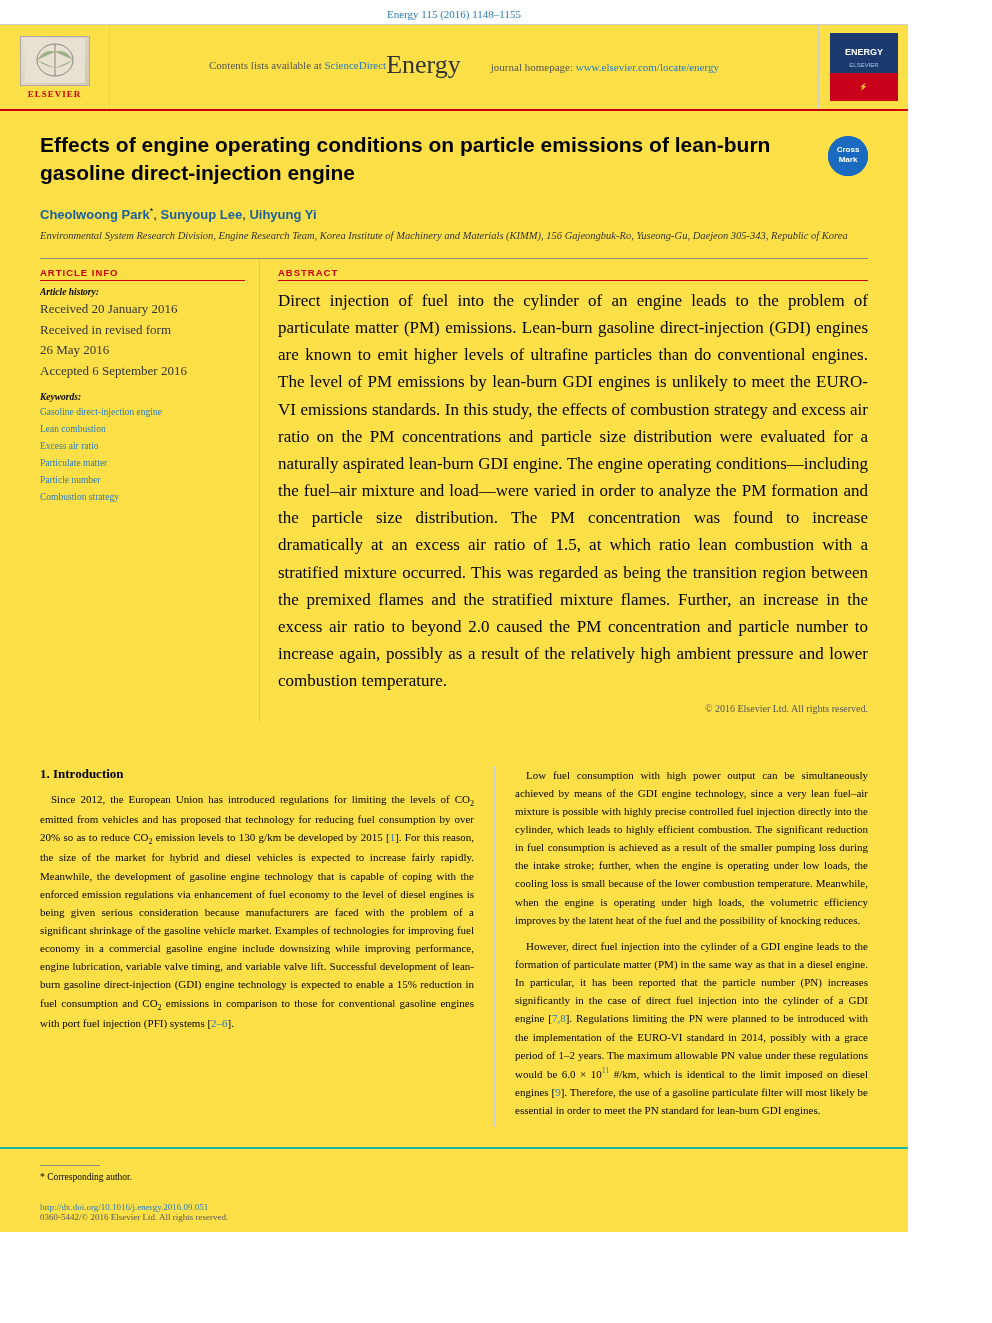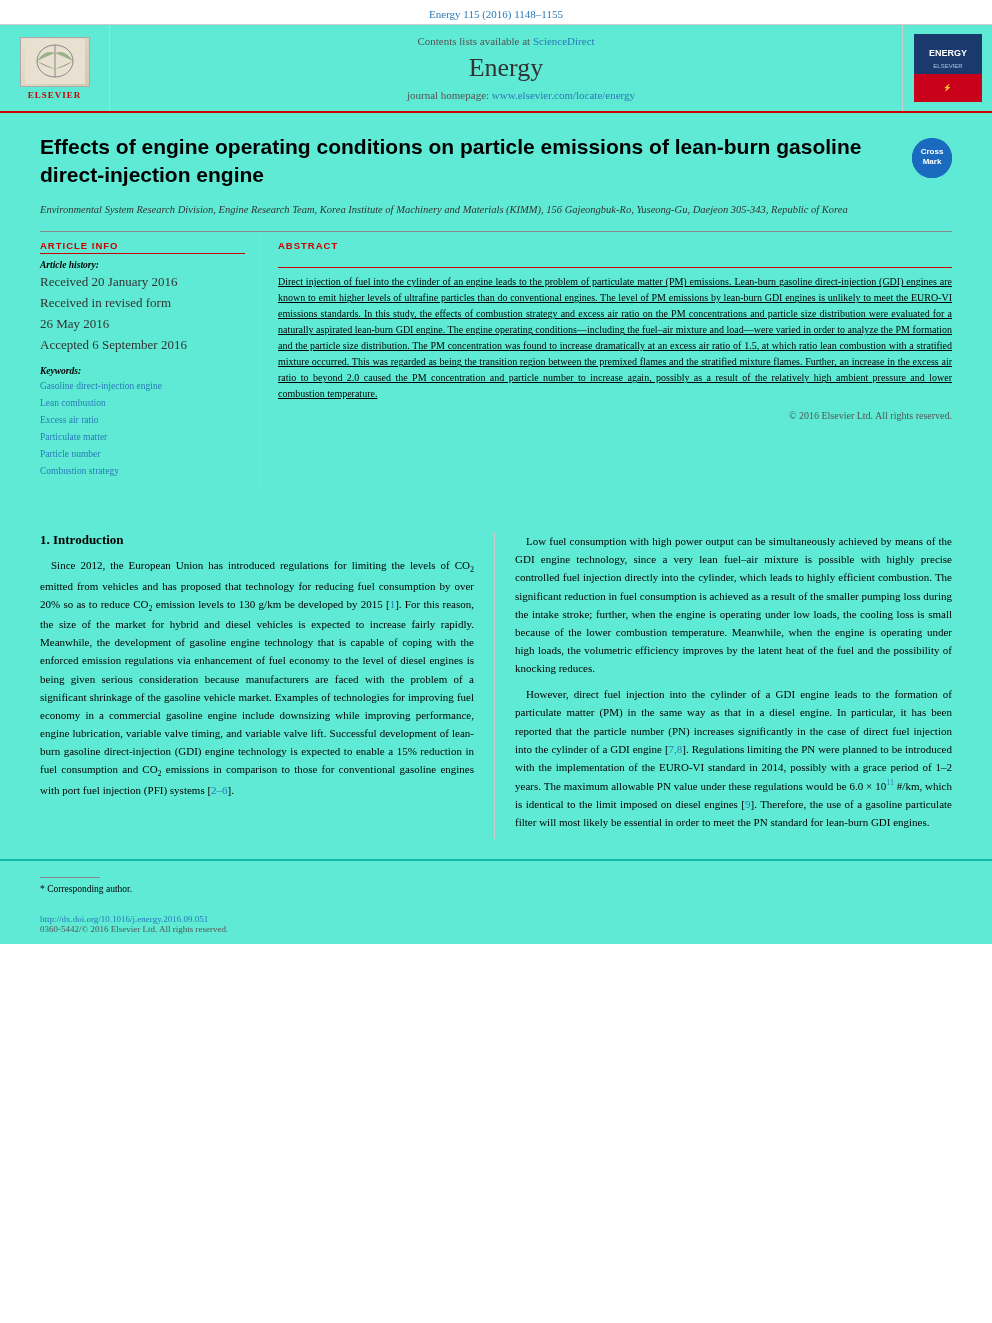--- a/index.html
+++ b/index.html
@@ -5,22 +5,22 @@
     * { margin: 0; padding: 0; box-sizing: border-box; }
     body {
       font-family: 'Times New Roman', Times, serif;
       background: #fff;
       width: 992px;
       min-height: 1323px;
       color: #000;
       font-size: 13px;
     }
     .page-container {
-      width: 992px;
-      background: #5eead4;
+      width: 908px;
+      background: #fde047;
     }
 
     
     .top-bar {
       background: #fff;
       text-align: center;
       padding: 6px 0 2px 0;
       border-bottom: 1px solid #ccc;
     }
     .journal-header {
@@ -56,21 +56,21 @@
     }
     .elsevier-text {
       color: #c00;
       font-size: 9px;
       font-weight: bold;
       letter-spacing: 1px;
     }
     .journal-header-center {
       flex: 1;
       display: flex;
-      flex-direction: column;
+      flex-direction: row;
       align-items: center;
       justify-content: center;
       padding: 10px 0;
     }
     .contents-line {
       font-size: 11px;
       color: #555;
       margin-bottom: 4px;
     }
     .sciencedirect-link {
@@ -113,21 +113,21 @@
 
     
     .article-body {
       padding: 20px 40px 20px 40px;
     }
 
     
     .article-title-section {
       display: flex;
       align-items: flex-start;
-      margin-bottom: 12px;
+      margin-bottom: 18px;
     }
     .article-title {
       flex: 1;
       font-size: 21px;
       font-weight: bold;
       line-height: 1.35;
       color: #000;
       font-family: Arial, sans-serif;
     }
     .crossmark-badge {
@@ -192,21 +192,21 @@
       text-transform: uppercase;
       margin-bottom: 6px;
       font-family: Arial, sans-serif;
     }
     .article-info .section-label {
       border-bottom: 1px solid #c00;
       padding-bottom: 2px;
     }
     .article-abstract .section-label {
       border-bottom: 1px solid #c00;
-      padding-bottom: 16px;
+      padding-bottom: 2px;
     }
 
     .info-group-label {
       font-size: 9.5px;
       font-style: italic;
       font-weight: bold;
       color: #000;
       margin-top: 6px;
       margin-bottom: 2px;
     }
@@ -219,25 +219,24 @@
       font-size: 9.5px;
       color: #2a7ab8;
       line-height: 1.8;
     }
     .keyword-item {
       color: #2a7ab8;
       display: block;
     }
 
     .abstract-text {
-      font-size: 10px;
+      font-size: 17px;
       line-height: 1.6;
       color: #000;
       text-align: justify;
-      text-decoration: underline;
     }
     .copyright-line {
       font-size: 10px;
       color: #555;
       margin-top: 8px;
       text-align: right;
     }
 
     
     .main-content {
@@ -375,20 +374,25 @@
         <div class="crossmark-circle">
           <svg width="40" height="40" viewBox="0 0 40 40">
             <circle cx="20" cy="20" r="20" fill="#1a6abf"></circle>
             <text x="20" y="16" text-anchor="middle" fill="white" font-size="8" font-weight="bold" font-family="Arial">Cross</text>
             <text x="20" y="26" text-anchor="middle" fill="white" font-size="8" font-weight="bold" font-family="Arial">Mark</text>
           </svg>
         </div>
       </div>
     </div>
 
+    <div class="authors">
+      <span class="author-name">Cheolwoong Park</span><sup style="font-size:9px;">*</sup>,
+      <span class="author-name">Sunyoup Lee</span>,
+      <span class="author-name">Uihyung Yi</span>
+    </div>
 
     <div class="affiliation">Environmental System Research Division, Engine Research Team, Korea Institute of Machinery and Materials (KIMM), 156 Gajeongbuk-Ro, Yuseong-Gu, Daejeon 305-343, Republic of Korea</div>
 
     <div class="two-col">
 
       <div class="article-info">
         <div class="section-label">ARTICLE INFO</div>
 
         <div class="info-group-label">Article history:</div>
         <div class="info-dates">

